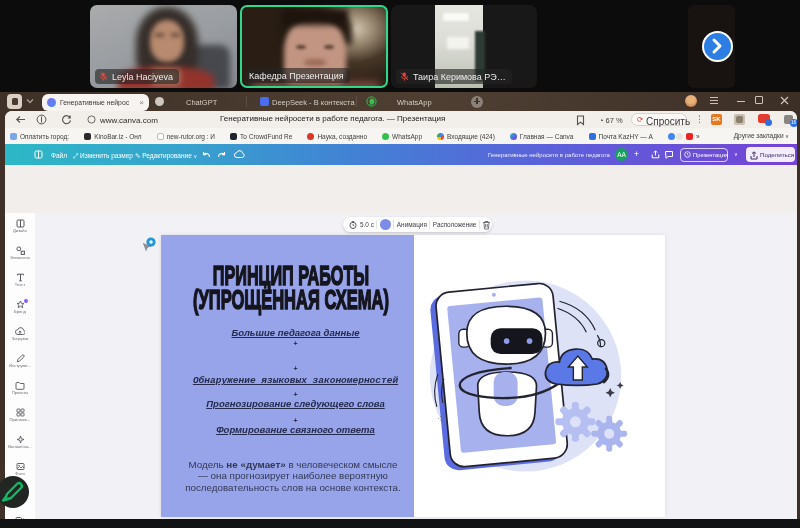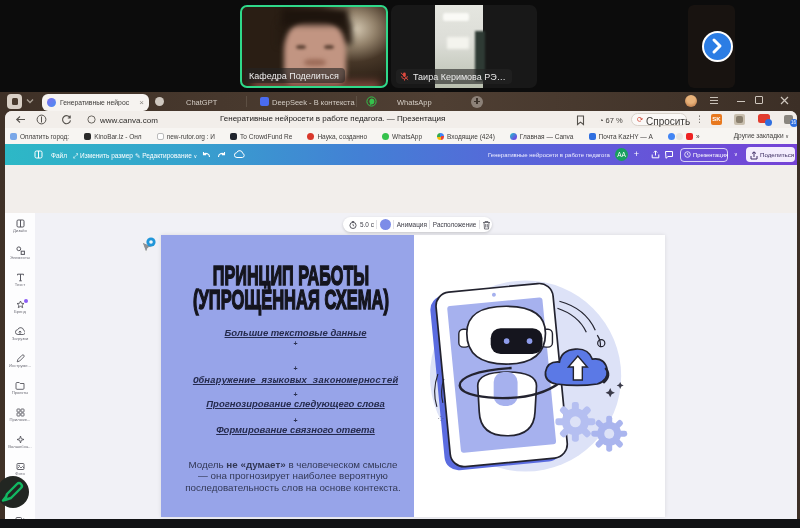--- a/index.html
+++ b/index.html
@@ -93,29 +93,46 @@
   .tcols { background:#fff; box-shadow:inset 0 0 0 .5px #e6e6ec;
            background-image:linear-gradient(#b3bdf0 0 0),linear-gradient(#b3bdf0 0 0),linear-gradient(#b3bdf0 0 0),linear-gradient(#b3bdf0 0 0),linear-gradient(#8f99da 0 0);
            background-size:5px 50%,5px 50%,5px 50%,5px 50%,60% 2px;
            background-position:12% 85%,38% 85%,62% 85%,88% 85%,50% 15%; background-repeat:no-repeat; }
 </style>
 </head>
 <body>
 <div id="root">
 
   <div id="vstrip">
+    <div class="tile" id="t1" style="left:90px; width:147px; background:linear-gradient(160deg,#a9abac 0%,#9b9ea2 45%,#86898e 100%);">
+      <div class="abs" style="left:92px;top:40px;width:48px;height:44px;background:#46484d;border-radius:10px 10px 0 0;filter:blur(3px);"></div>
+      <div class="abs" style="left:46px;top:2px;width:62px;height:74px;background:#362e2a;border-radius:48% 48% 30% 30%;filter:blur(3.5px);"></div>
+      <div class="abs" style="left:60px;top:15px;width:34px;height:42px;background:#b88a6f;border-radius:48% 48% 44% 44%;filter:blur(2.5px);"></div>
+      <div class="abs" style="left:65px;top:28px;width:9px;height:4px;background:#6e5140;filter:blur(2px);"></div>
+      <div class="abs" style="left:81px;top:28px;width:9px;height:4px;background:#6e5140;filter:blur(2px);"></div>
+      <div class="abs" style="left:28px;top:62px;width:96px;height:24px;background:#94332c;border-radius:45% 45% 0 0;filter:blur(3px);"></div>
+      <div class="abs" style="left:62px;top:64px;width:28px;height:16px;background:#ad7f66;filter:blur(3px);"></div>
+      <div class="vlabel"><svg class="mic" viewBox="0 0 10 10">
+            <g stroke="#e04a3f" fill="#e04a3f">
+              <rect x="3.4" y="0.5" width="3" height="5" rx="1.5" stroke="none"></rect>
+              <path d="M1.8 4.5 a3.2 3.2 0 0 0 6.4 0" fill="none" stroke-width="1"></path>
+              <line x1="5" y1="7.8" x2="5" y2="9.6" stroke-width="1"></line>
+              <line x1="1" y1="0.8" x2="9" y2="8.8" stroke-width="1.1"></line>
+            </g>
+          </svg>Leyla Haciyeva</div>
+    </div>
     <div class="tile" id="t2" style="left:240px; width:148px; border:2px solid #2fd98a; background:radial-gradient(70px 55px at 78% 28%,#d6cab4 0%,#93826b 30%,#463627 60%,#2a1e14 100%);">
       <div class="abs" style="left:36px;top:4px;width:74px;height:34px;background:#261b12;border-radius:50% 50% 0 0;filter:blur(3px);"></div>
       <div class="abs" style="left:42px;top:12px;width:62px;height:74px;background:#c29582;border-radius:42% 42% 30% 30%;filter:blur(2.5px);"></div>
       <div class="abs" style="left:40px;top:2px;width:66px;height:16px;background:#1d140d;filter:blur(3px);"></div>
       <div class="abs" style="left:54px;top:38px;width:10px;height:4px;background:#5c4234;border-radius:50%;filter:blur(1.8px);"></div>
       <div class="abs" style="left:82px;top:38px;width:10px;height:4px;background:#5c4234;border-radius:50%;filter:blur(1.8px);"></div>
       <div class="abs" style="left:62px;top:52px;width:22px;height:7px;background:#9c6b58;border-radius:40%;filter:blur(2px);"></div>
       <div class="abs" style="left:10px;top:74px;width:128px;height:14px;background:#7e4a3e;filter:blur(4px);"></div>
-      <div class="vlabel" style="left:3px;bottom:3px;">Кафедра Поделиться</div>
+      <div class="vlabel" style="left:3px;bottom:3px;">Кафедра Презентация</div>
     </div>
     <div class="tile" id="t3" style="left:391px; width:146px; background:#181818;">
       <div class="abs" style="left:44px;top:0;width:48px;height:83px;background:linear-gradient(180deg,#e5e6e0 0%,#dcddd7 45%,#c9cdc2 75%,#b9bfae 100%);"></div>
       <div class="abs" style="left:52px;top:8px;width:26px;height:8px;background:#fafaf6;border-radius:2px;filter:blur(1px);"></div>
       <div class="abs" style="left:56px;top:32px;width:22px;height:12px;background:#f4f4ee;filter:blur(1.5px);"></div>
       <div class="abs" style="left:84px;top:26px;width:10px;height:50px;background:#2e3a34;filter:blur(1px);"></div>
       <div class="vlabel"><svg class="mic" viewBox="0 0 10 10">
             <g stroke="#e04a3f" fill="#e04a3f">
               <rect x="3.4" y="0.5" width="3" height="5" rx="1.5" stroke="none"></rect>
               <path d="M1.8 4.5 a3.2 3.2 0 0 0 6.4 0" fill="none" stroke-width="1"></path>
@@ -256,21 +273,21 @@
         <svg class="abs" style="left:745px;top:6.5px;" width="8" height="9" viewBox="0 0 8 9">
             <path d="M4 6 V1 M2 2.6 L4 .8 L6 2.6 M1 5 v3 h6 v-3" fill="none" stroke="#3e2c66" stroke-width="1"></path>
           </svg>
         <span class="abs" style="left:755px;top:7px;font-size:6.2px;color:#3a2b60;">Поделиться</span>
       </div>
       <div id="editor">
         <div id="slide">
           <div id="panel"></div>
           <div class="stl" style="top:27px; transform:scaleX(.578);">ПРИНЦИП РАБОТЫ</div>
           <div class="stl" style="top:51px; transform:scaleX(.59);">(УПРОЩЁННАЯ СХЕМА)</div>
-          <div class="bullet" style="top:92px;">Большие текстовые данные</div>
+          <div class="bullet" style="top:92px;">Большие педагога данные</div>
           <div class="plus" style="top:105px;">+</div>
           <div class="plus" style="top:130px;">+</div>
           <div class="bullet" style="top:140px;font-family:Liberation Mono, monospace;">Обнаружение языковых закономерностей</div>
           <div class="plus" style="top:156px;">+</div>
           <div class="bullet" style="top:163px;">Прогнозирование следующего слова</div>
           <div class="plus" style="top:182px;">+</div>
           <div class="bullet" style="top:189px;">Формирование связного ответа</div>
           <div id="para">Модель <b>не «думает»</b> в человеческом смысле<br>— она прогнозирует наиболее вероятную<br>последовательность слов на основе контекста.</div>
           <svg id="illu" style="position:absolute;left:253px;top:0;" width="251" height="282" viewBox="0 0 252 282">
             <circle cx="112" cy="141" r="96" fill="#dde2f7"></circle>

